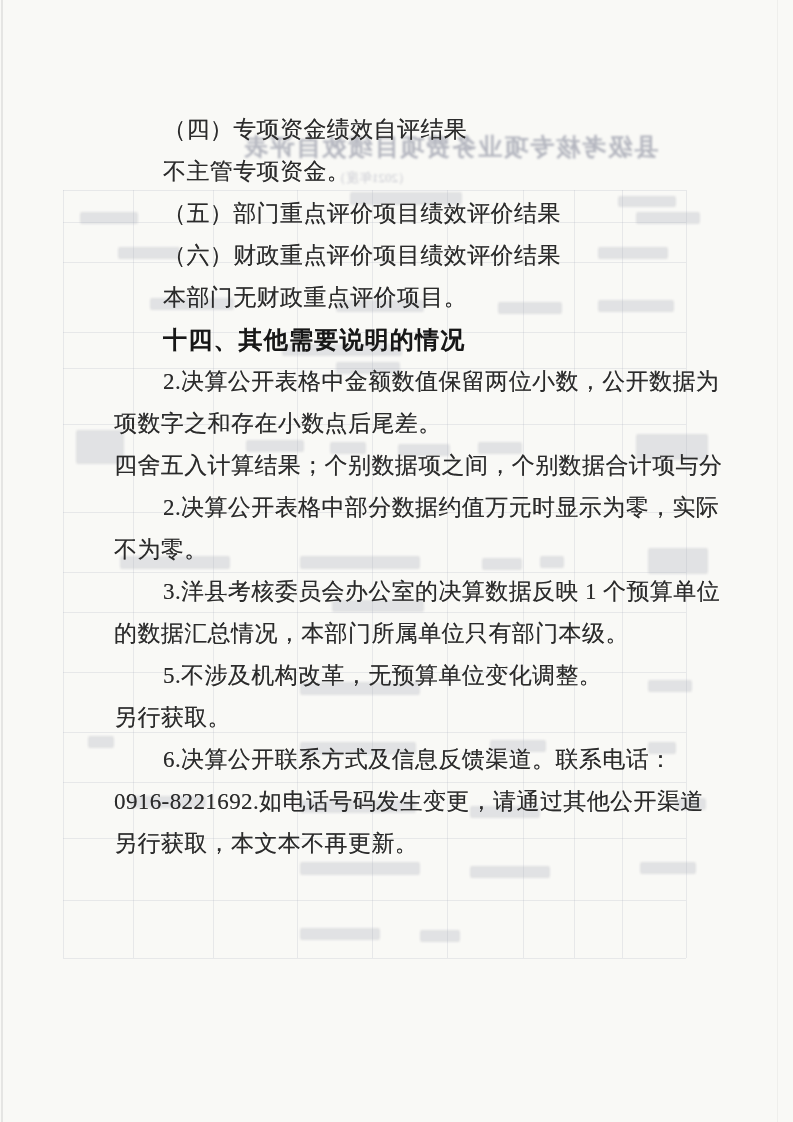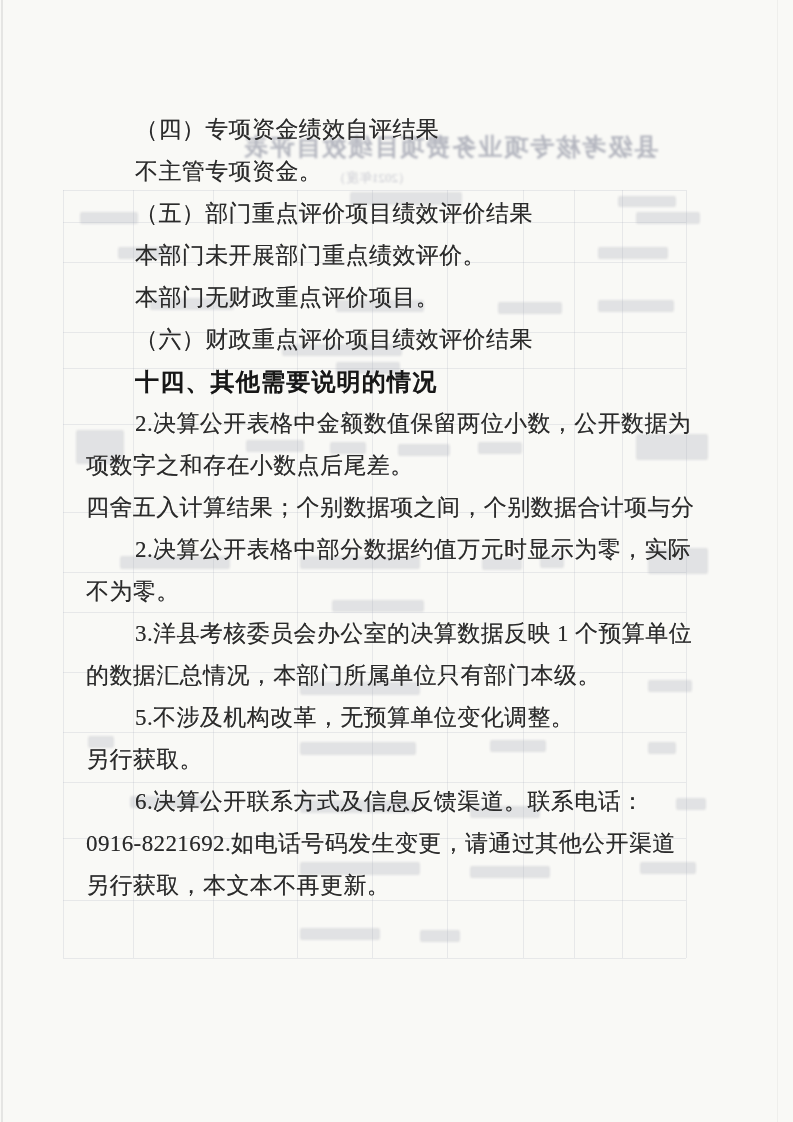--- a/index.html
+++ b/index.html
@@ -38,21 +38,21 @@
   }
   .bleed-grid-line{position:absolute;background:rgba(170,173,185,0.22);}
   .bleed-grid-line.h{height:1px;}
   .bleed-grid-line.v{width:1px;}
   .bleed-smudge{
     position:absolute;background:rgba(168,171,186,0.30);
     border-radius:2px;filter:blur(1px);
   }
   
   .content{
-    position:absolute;left:86px;top:109px;width:590px;
+    position:absolute;left:114px;top:109px;width:590px;
     font-size:23px;line-height:42px;letter-spacing:0.4px;
     color:var(--ink,#2b2b2b);
   }
   .content .line{
     white-space:nowrap;
     text-shadow:0 0 0.4px rgba(40,40,40,0.55);
   }
   .content .line.indent{text-indent:49px;}
   .content .line.bold{
     font-family:Liberation Sans, sans-serif;
@@ -135,23 +135,22 @@
         <div class="bleed-smudge" style="left: 420px; top: 930px; width: 40px; height: 12px;"></div>
       </div>
     <div class="bleed-title">县级考核专项业务费项目绩效自评表</div>
     <div class="bleed-subtitle">（2021年度）</div>
   </div>
 
   <div class="content">
       <div class="line indent">（四）专项资金绩效自评结果</div>
       <div class="line indent">不主管专项资金。</div>
       <div class="line indent">（五）部门重点评价项目绩效评价结果</div>
-      <div class="line indent">本部门未开展部门重点绩效评价。</div>
+      <div class="line indent">（六）财政重点评价项目绩效评价结果</div>
       <div class="line indent">本部门无财政重点评价项目。</div>
-      <div class="line indent">（六）财政重点评价项目绩效评价结果</div>
       <div class="line indent bold">十四、其他需要说明的情况</div>
       <div class="line indent">2.决算公开表格中金额数值保留两位小数，公开数据为</div>
       <div class="line">项数字之和存在小数点后尾差。</div>
       <div class="line">四舍五入计算结果；个别数据项之间，个别数据合计项与分</div>
       <div class="line indent">2.决算公开表格中部分数据约值万元时显示为零，实际</div>
       <div class="line">不为零。</div>
       <div class="line indent">3.洋县考核委员会办公室的决算数据反映 1 个预算单位</div>
       <div class="line">的数据汇总情况，本部门所属单位只有部门本级。</div>
       <div class="line indent">5.不涉及机构改革，无预算单位变化调整。</div>
       <div class="line">另行获取。</div>

